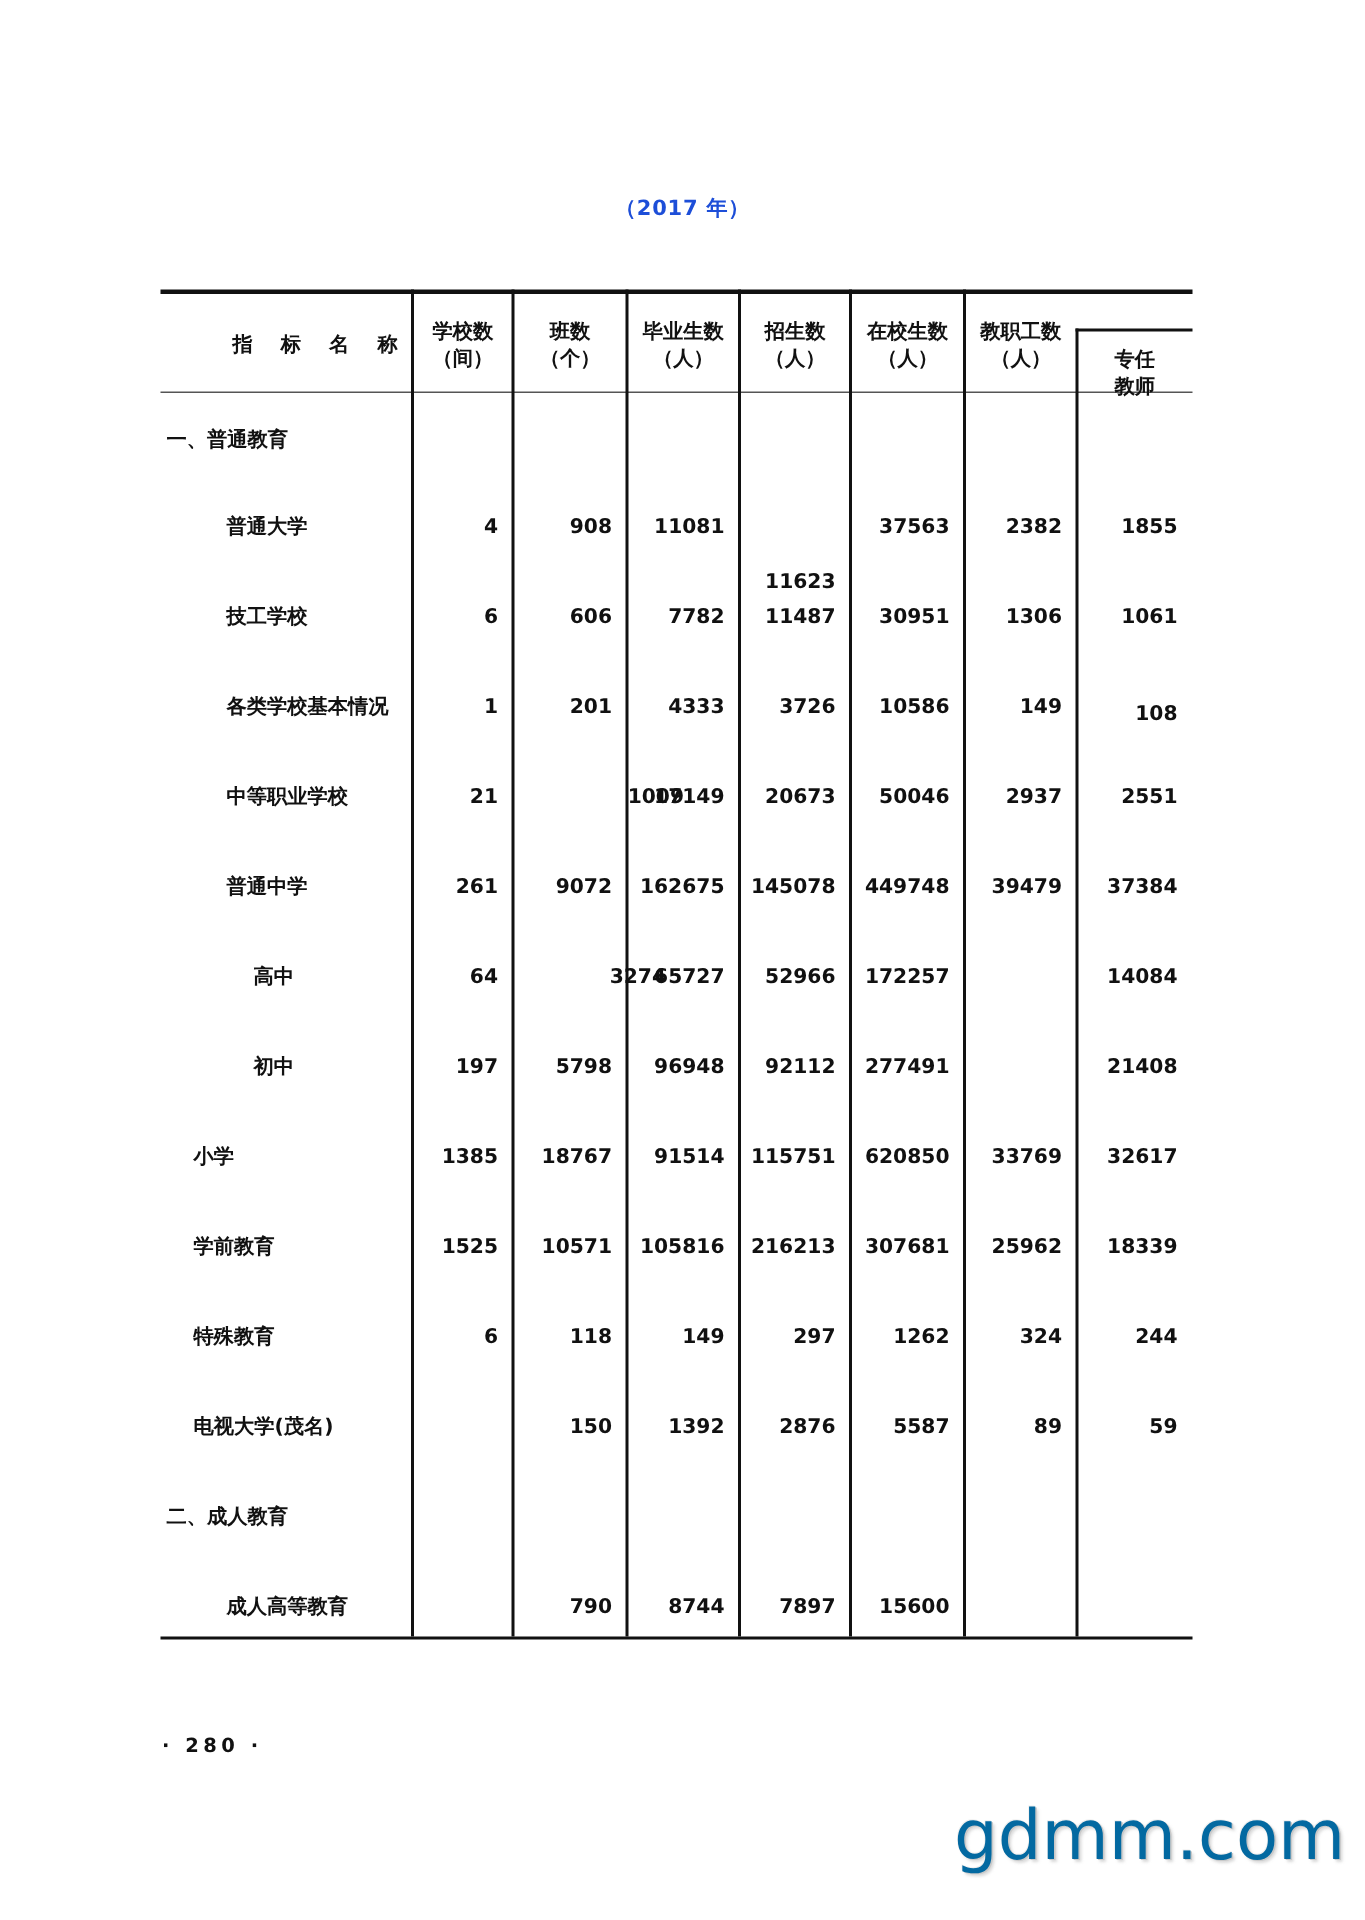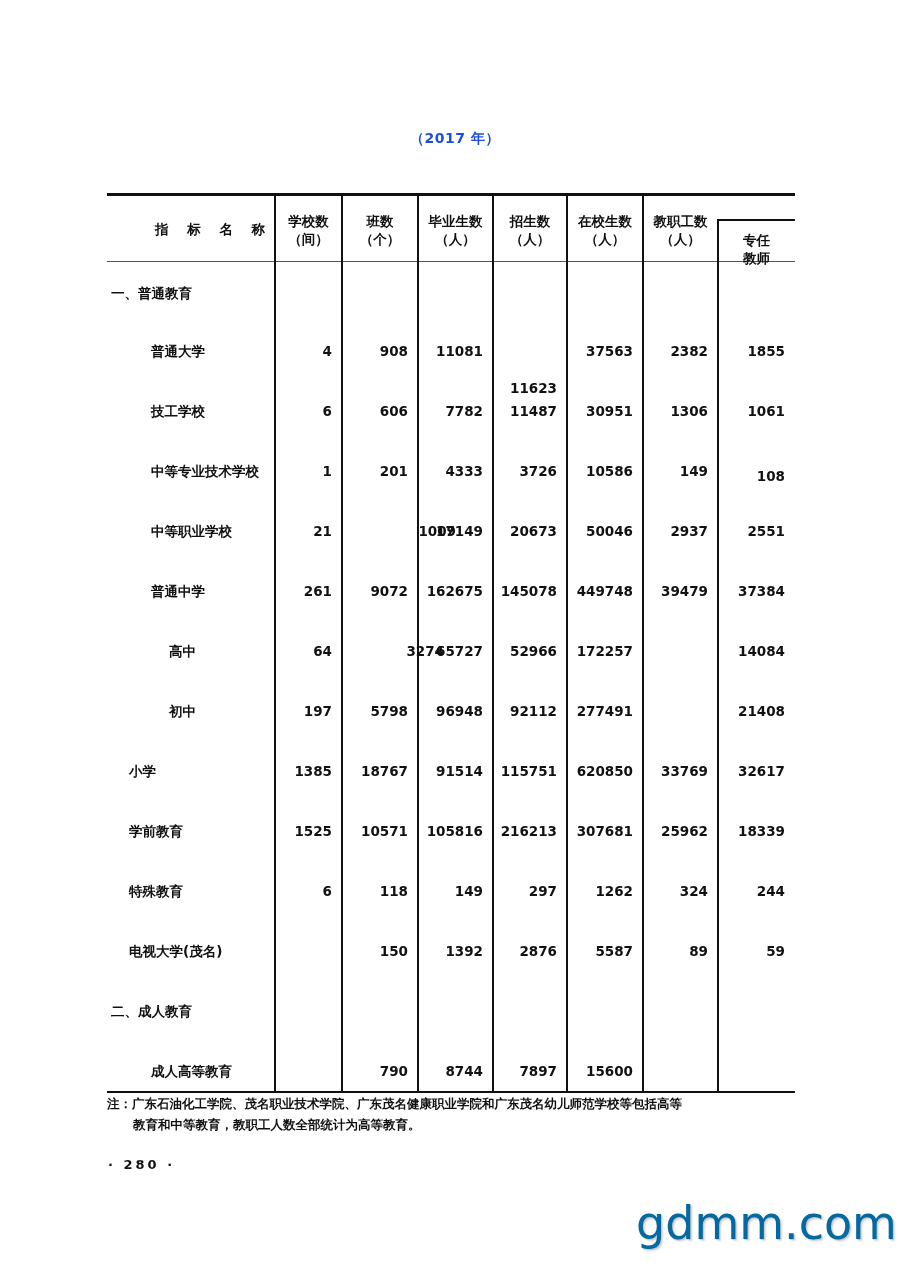--- a/index.html
+++ b/index.html
@@ -248,21 +248,21 @@
           <div class="cell label" style="left: 44px; top: 36px; width: 118px;">技工学校</div>
           <div class="cell num" style="left: 168px; width: 57px; top: 36px;">6</div>
           <div class="cell num" style="left: 235px; width: 66px; top: 36px;">606</div>
           <div class="cell num" style="left: 311px; width: 65px; top: 36px;">7782</div>
           <div class="cell num" style="left: 386px; width: 64px; top: 36px;">11487</div>
           <div class="cell num" style="left: 460px; width: 66px; top: 36px;">30951</div>
           <div class="cell num" style="left: 536px; width: 65px; top: 36px;">1306</div>
           <div class="cell num" style="left: 611px; width: 67px; top: 36px;">1061</div>
         </div>
         <div class="row" style="top: 236px; height: 60px;">
-          <div class="cell label" style="left: 44px; top: 36px; width: 118px;">中等专业技术学校</div>
+          <div class="cell label" style="left: 44px; top: 36px; width: 118px;">各类学校基本情况</div>
           <div class="cell num" style="left: 168px; width: 57px; top: 36px;">1</div>
           <div class="cell num" style="left: 235px; width: 66px; top: 36px;">201</div>
           <div class="cell num" style="left: 311px; width: 65px; top: 36px;">4333</div>
           <div class="cell num" style="left: 386px; width: 64px; top: 36px;">3726</div>
           <div class="cell num" style="left: 460px; width: 66px; top: 36px;">10586</div>
           <div class="cell num" style="left: 536px; width: 65px; top: 36px;">149</div>
           <div class="cell num" style="left: 611px; width: 67px; top: 24px; margin-top: 17px;">108</div>
         </div>
         <div class="row" style="top: 296px; height: 60px;">
           <div class="cell label" style="left: 44px; top: 36px; width: 118px;">中等职业学校</div>
@@ -360,22 +360,18 @@
           <div class="cell num" style="left: 235px; width: 66px; top: 36px;">790</div>
           <div class="cell num" style="left: 311px; width: 65px; top: 36px;">8744</div>
           <div class="cell num" style="left: 386px; width: 64px; top: 36px;">7897</div>
           <div class="cell num" style="left: 460px; width: 66px; top: 36px;">15600</div>
           <div class="cell num" style="left: 536px; width: 65px; top: 36px;"></div>
           <div class="cell num" style="left: 611px; width: 67px; top: 36px;"></div>
         </div>
       </div>
   </div>
 
-  <div class="footnote">
-    <span class="fn-label">注：</span><span>广东石油化工学院、茂名职业技术学院、广东茂名健康职业学院和广东茂名幼儿师范学校等包括高等</span>
-    <span class="fn-line2">教育和中等教育，教职工人数全部统计为高等教育。</span>
-  </div>
 
   <div class="page-number">·  280  ·</div>
 
   <div class="watermark">gdmm.com</div>
 
 </div>
 
 </body></html>

